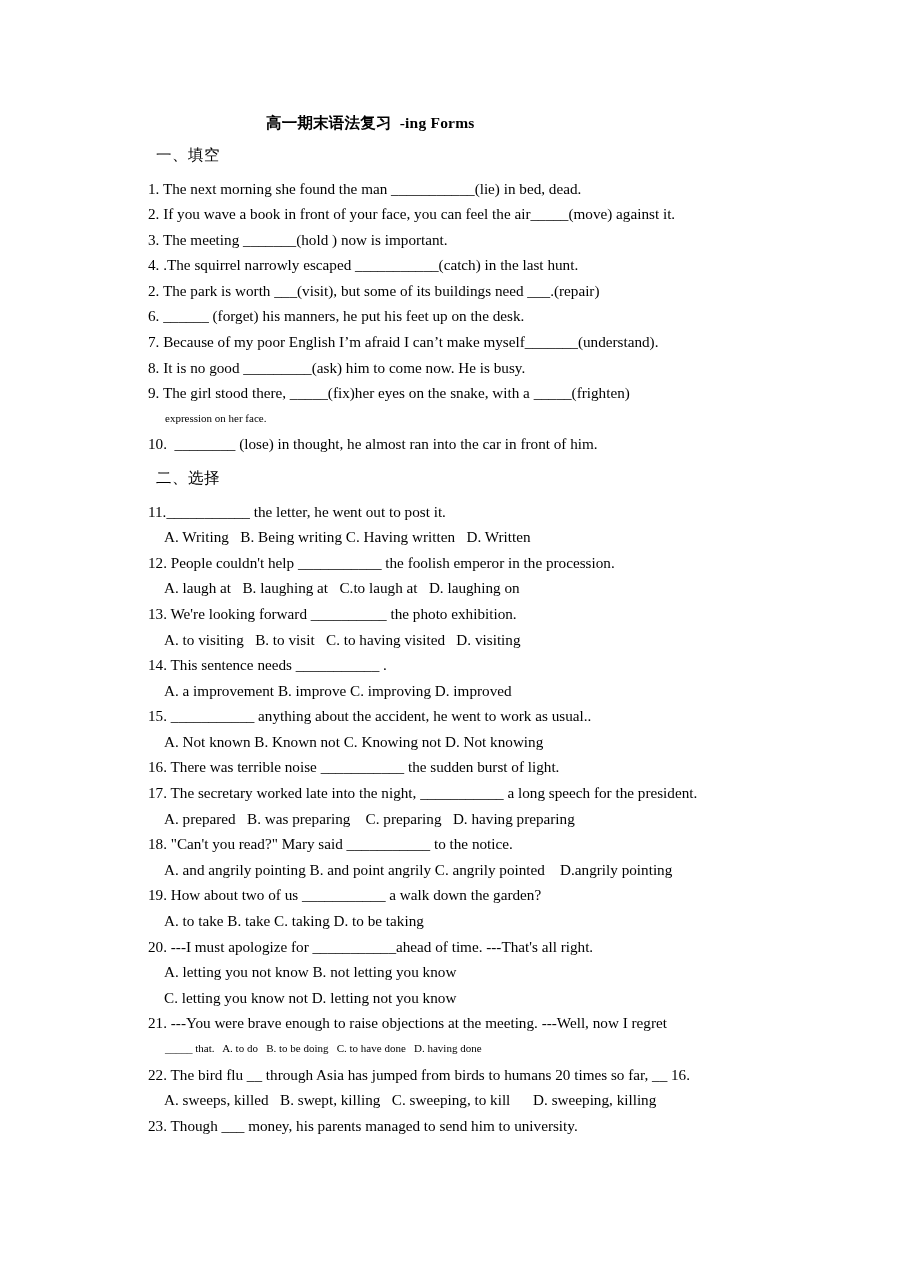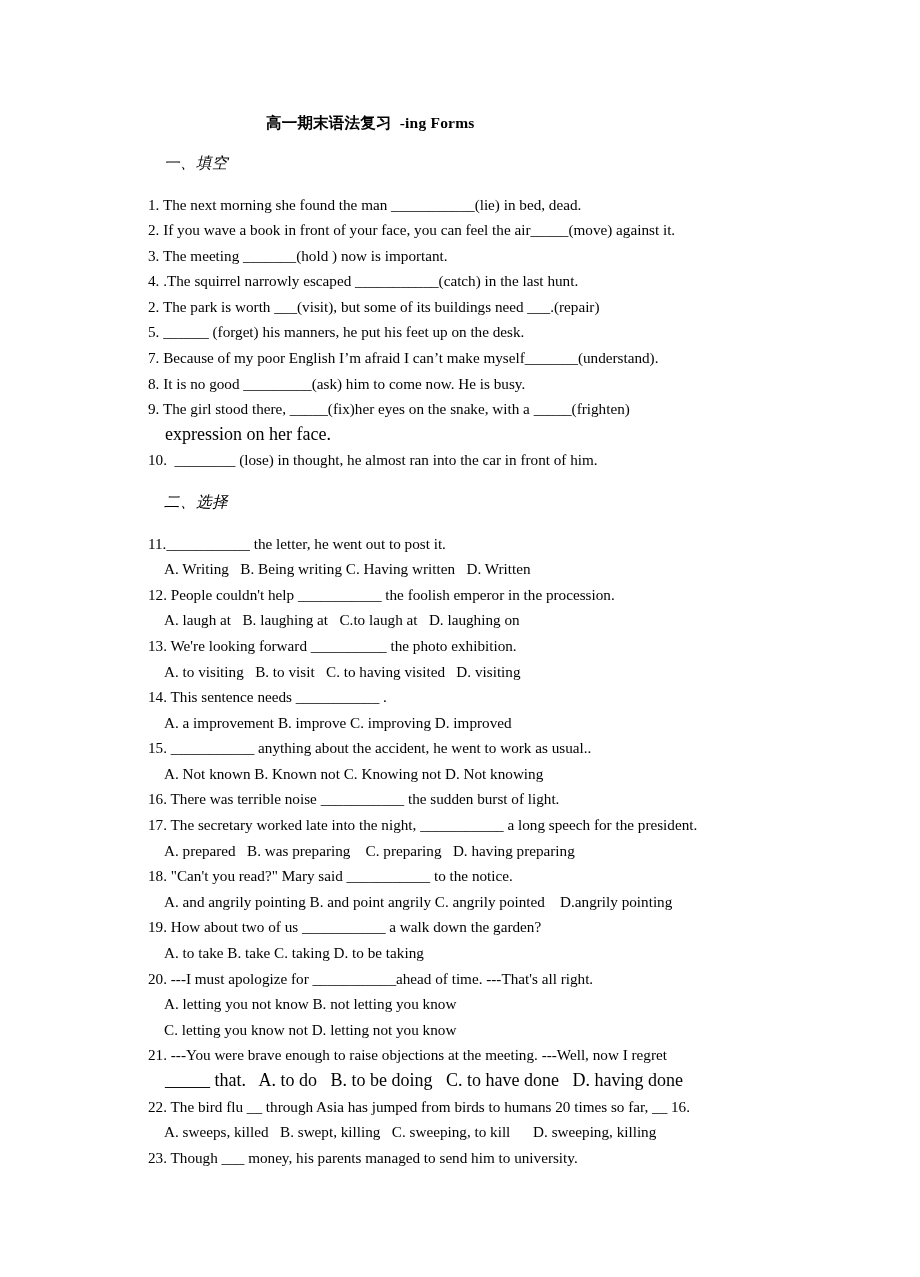--- a/index.html
+++ b/index.html
@@ -30,65 +30,64 @@
     text-align: left;
     margin: 0 0 7px 118px;
     letter-spacing: 0.2px;
     line-height: 22px;
     white-space: pre;
   }
   .section-head {
     font-size: 15.5px;
     font-weight: normal;
     line-height: 25.5px;
-    margin: 16px;
+    margin: 8px;
     letter-spacing: 0.5px;
-    font-style: italic;
   }
   .q {
     font-size: 15.2px;
     line-height: 25.6px;
     margin: 0;
     white-space: pre-wrap;
   }
   .q.justify {
     text-align: justify;
     text-align-last: left;
     white-space: normal;
   }
   .opts {
     font-size: 15.2px;
     line-height: 25.6px;
     margin: 0;
     padding-left: 16px;
     white-space: pre-wrap;
   }
   .cont {
-    font-size: 18px;
+    font-size: 11px;
     line-height: 25.6px;
     margin: 0;
     padding-left: 17px;
     white-space: pre-wrap;
   }
 </style>
 </head>
 <body>
 
 <div class="page">
 
   <div class="doc-title">高一期末语法复习  -ing Forms</div>
 
   <div class="section-head">一、填空</div>
 
   <div class="q">1. The next morning she found the man ___________(lie) in bed, dead.</div>
   <div class="q">2. If you wave a book in front of your face, you can feel the air_____(move) against it.</div>
   <div class="q">3. The meeting _______(hold ) now is important.</div>
   <div class="q">4. .The squirrel narrowly escaped ___________(catch) in the last hunt.</div>
   <div class="q">2. The park is worth ___(visit), but some of its buildings need ___.(repair)</div>
-  <div class="q">5. ______ (forget) his manners, he put his feet up on the desk.</div>
+  <div class="q">6. ______ (forget) his manners, he put his feet up on the desk.</div>
   <div class="q">7. Because of my poor English I’m afraid I can’t make myself_______(understand).</div>
   <div class="q">8. It is no good _________(ask) him to come now. He is busy.</div>
   <div class="q justify">9. The girl stood there, _____(fix)her eyes on the snake, with a _____(frighten)</div>
   <div class="cont">expression on her face.</div>
   <div class="q">10.  ________ (lose) in thought, he almost ran into the car in front of him.</div>
 
   <div class="section-head">二、选择</div>
 
   <div class="q">11.___________ the letter, he went out to post it.</div>
   <div class="opts">A. Writing   B. Being writing C. Having written   D. Written</div>

